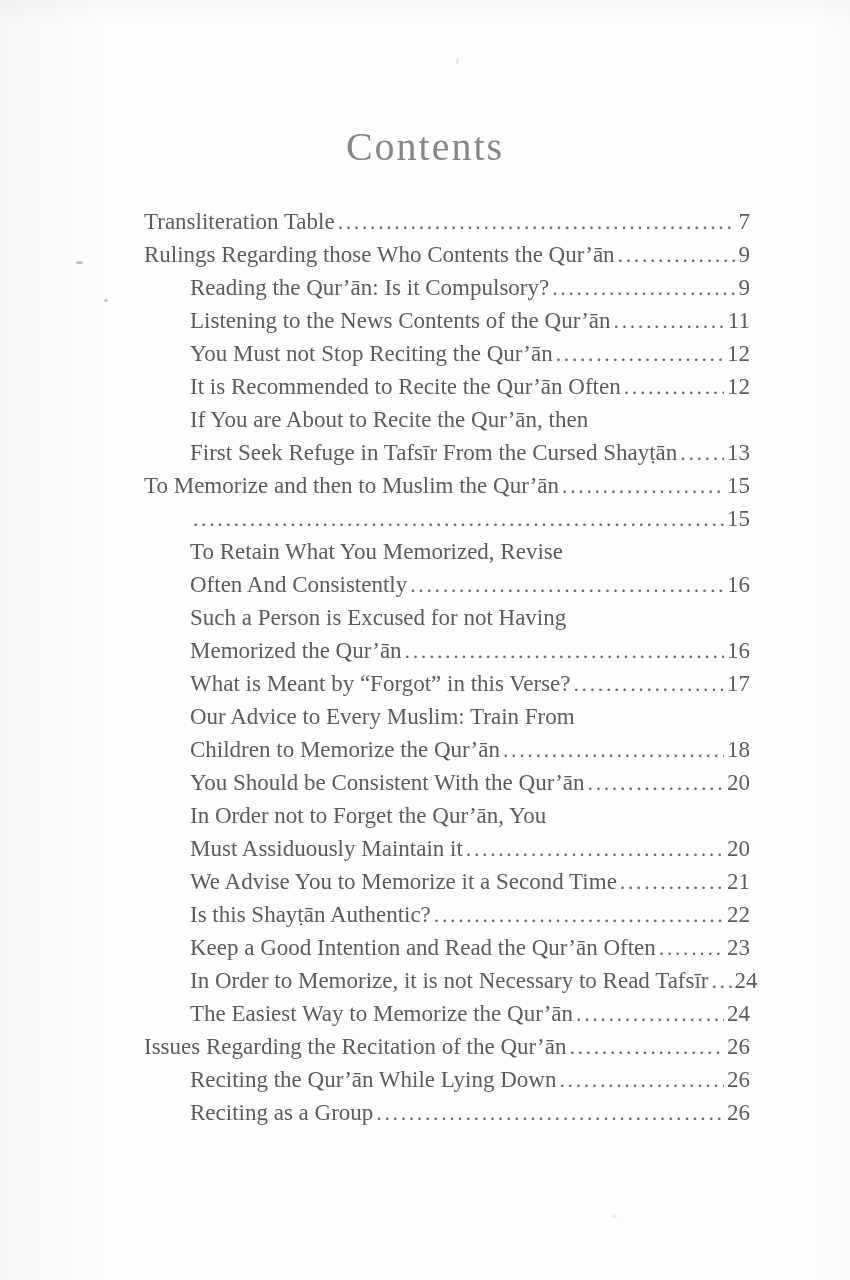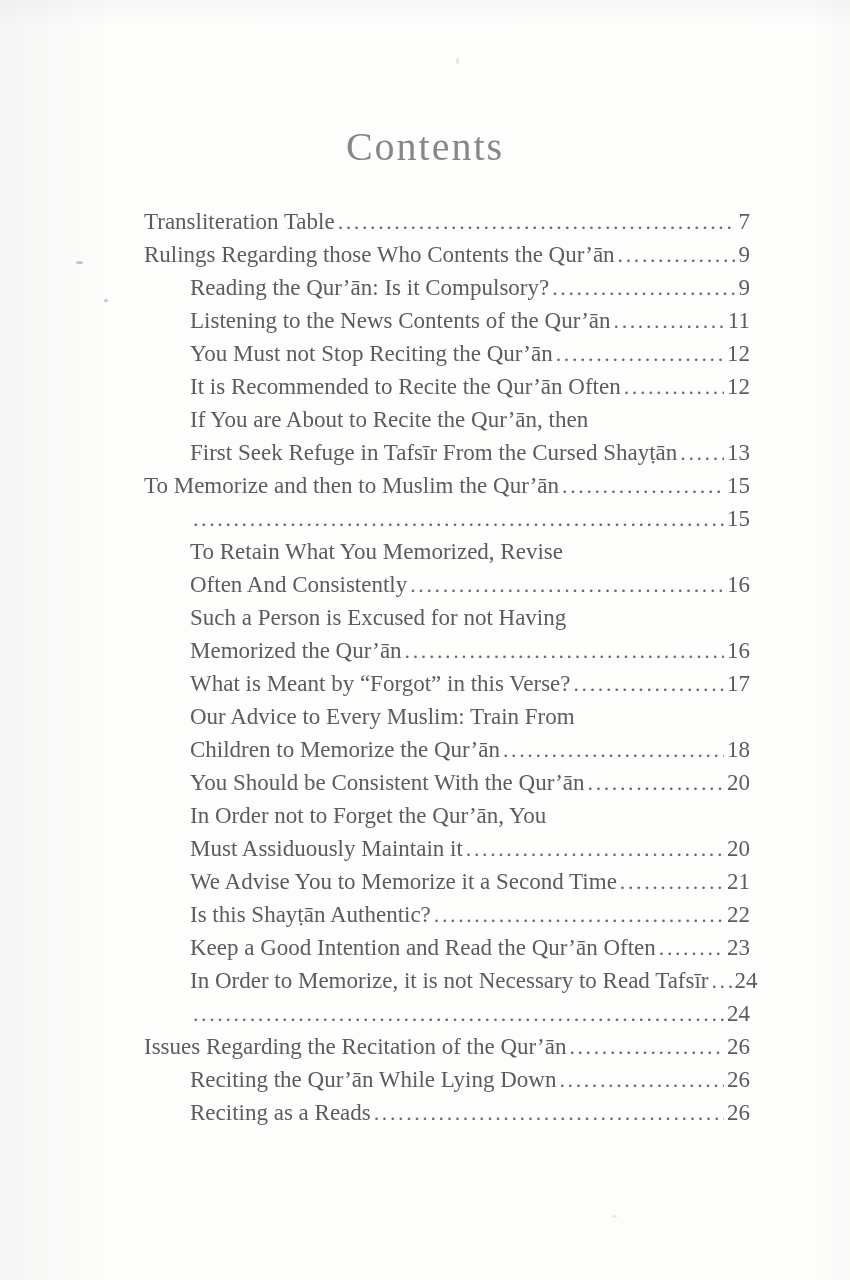--- a/index.html
+++ b/index.html
@@ -192,35 +192,36 @@
         <span class="toc-text">Keep a Good Intention and Read the Qur’ān Often</span>
         <span class="leader"></span>
         <span class="pagenum">23</span>
       </div>
       <div class="toc-row sub">
         <span class="toc-text"><span>In Order to Memorize, it is not Necessary to Read </span><span class="it">Tafsīr</span></span>
         <span class="leader"></span>
         <span class="pagenum">24</span>
       </div>
       <div class="toc-row sub">
+        <span class="toc-text">The Easiest Way to Memorize the Qur’ān</span>
         <span class="leader"></span>
         <span class="pagenum">24</span>
       </div>
       <div class="toc-row">
         <span class="toc-text">Issues Regarding the Recitation of the Qur’ān</span>
         <span class="leader"></span>
         <span class="pagenum">26</span>
       </div>
       <div class="toc-row sub">
         <span class="toc-text">Reciting the Qur’ān While Lying Down</span>
         <span class="leader"></span>
         <span class="pagenum">26</span>
       </div>
       <div class="toc-row sub">
-        <span class="toc-text">Reciting as a Reads</span>
+        <span class="toc-text">Reciting as a Group</span>
         <span class="leader"></span>
         <span class="pagenum">26</span>
       </div>
     </div>
 
   <div class="speck speck-1"></div>
   <div class="speck speck-2"></div>
   <div class="speck speck-3"></div>
   <div class="speck speck-4"></div>
 </div>

